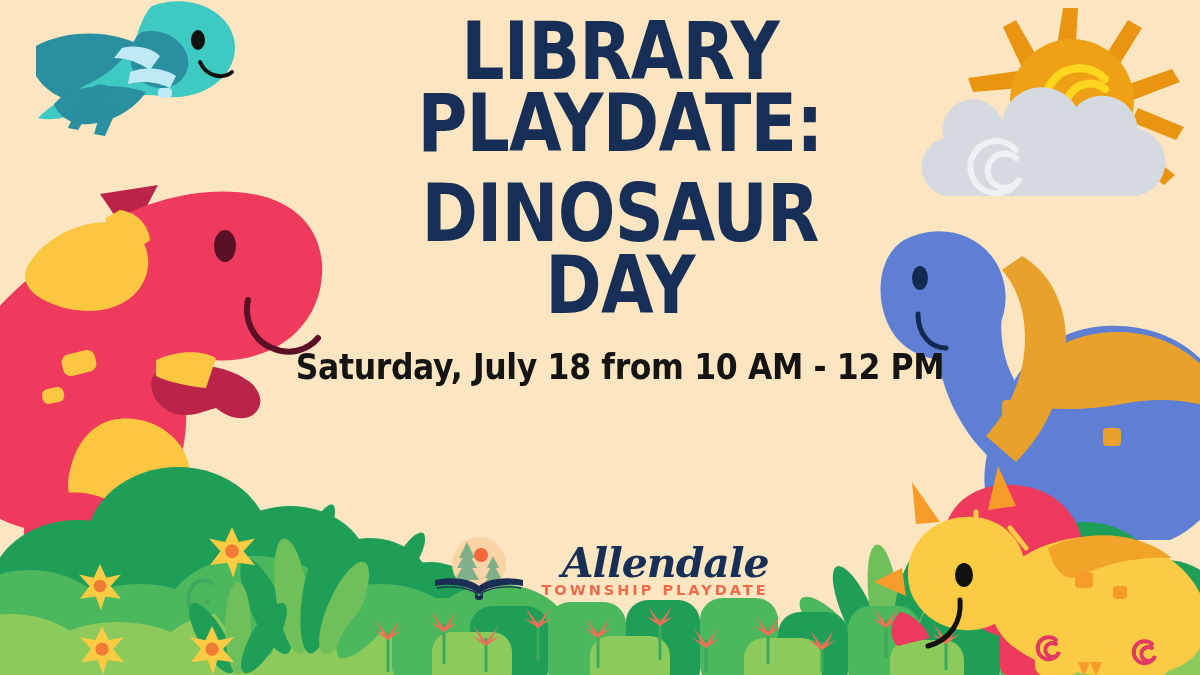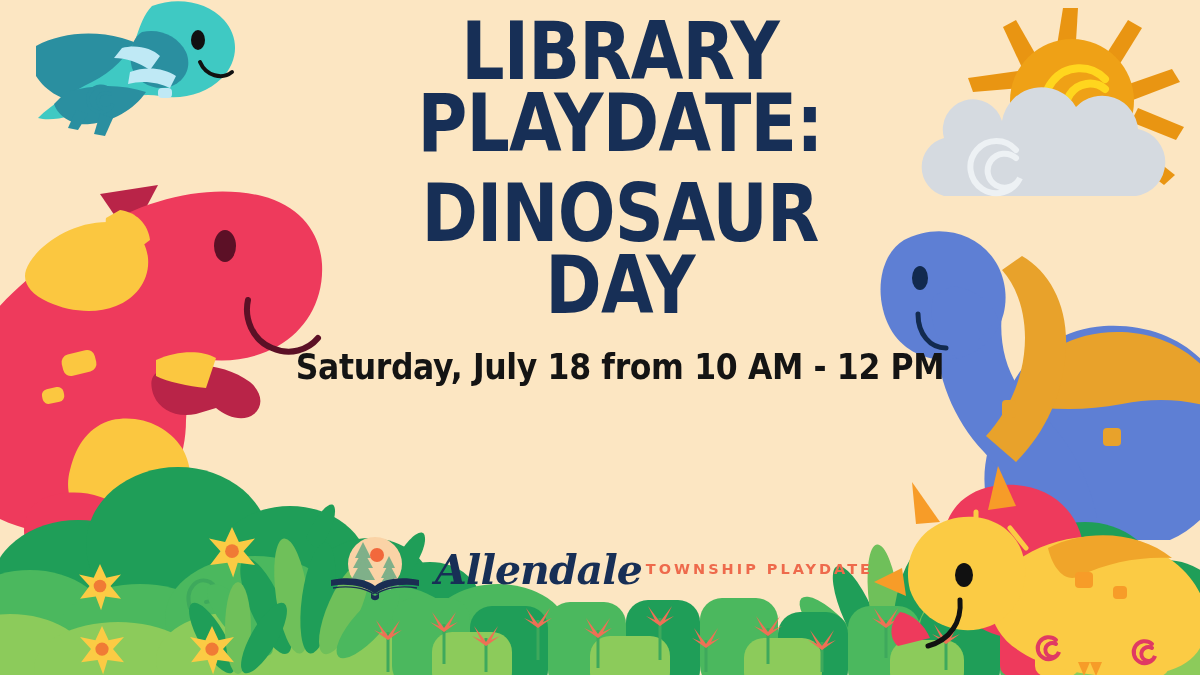--- a/index.html
+++ b/index.html
@@ -48,21 +48,21 @@
     white-space:nowrap;
   }
 
   
   #logo{
     position:absolute;left:0;top:534px;width:1200px;
     display:flex;align-items:center;justify-content:center;
     gap:10px;z-index:45;
   }
   #logo-mark{width:96px;height:72px;flex:0 0 auto;}
-  #logo-text{display:flex;flex-direction:row;align-items:center;}
+  #logo-text{display:flex;flex-direction:column;align-items:flex-end;}
   #logo-wordmark{
     font-family:"DejaVu Serif",serif;
     font-style:italic;font-weight:700;
     font-size:41px;color:#172F56;
     line-height:1.0;letter-spacing:-1px;
     margin:0;padding:0 0 0 2px;
   }
   #logo-sub{
     font-family:"DejaVu Sans",sans-serif;
     font-weight:700;font-size:14.5px;

